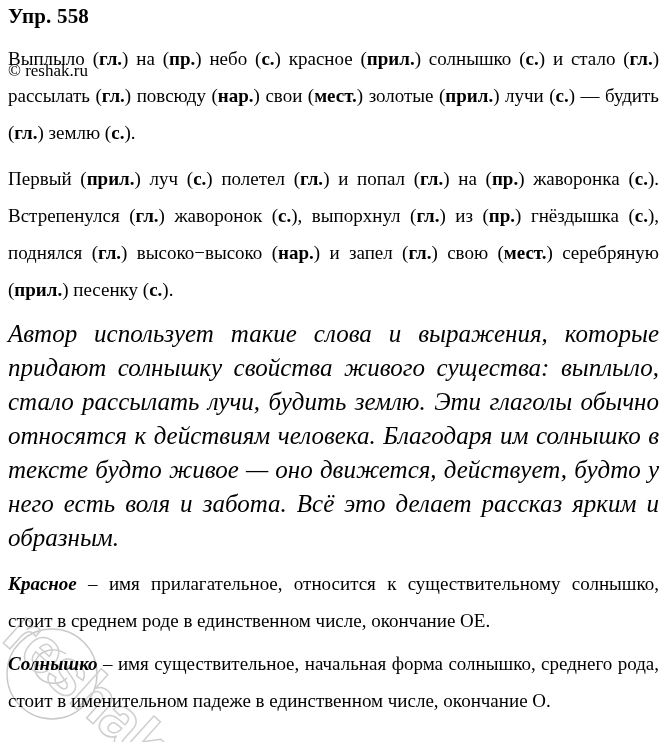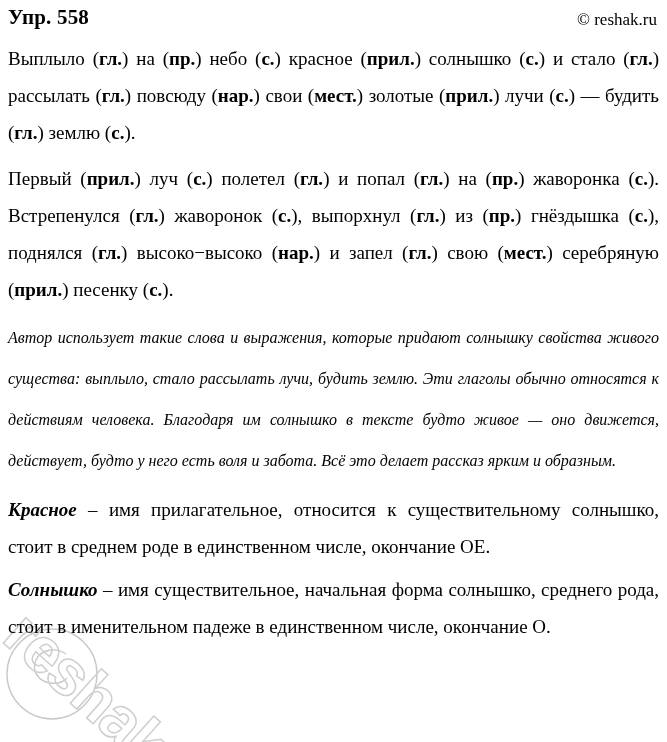--- a/index.html
+++ b/index.html
@@ -19,24 +19,25 @@
   .page {
     position: absolute;
     inset: 0;
     padding: 4px 8px 0 8px;
     box-sizing: border-box;
   }
 
   
   .header {
     display: flex;
-    align-items: flex-end;
+    align-items: flex-start;
     justify-content: space-between;
     height: 26px;
     margin: 0 0 10px 0;
+    flex-direction: column;
   }
   .header-title {
     font-size: 21px;
     font-weight: bold;
     letter-spacing: 0.2px;
     white-space: nowrap;
   }
   .header-credit {
     font-size: 17px;
     font-weight: normal;
@@ -53,22 +54,22 @@
     text-justify: inter-word;
     margin: 0 0 9px 0;
     position: relative;
     z-index: 2;
     hyphens: none;
   }
   .para.tight { margin-bottom: 6px; }
   .para b { font-weight: bold; }
   .para-italic {
     font-style: italic;
-    font-size: 16px;
-    line-height: 41px;
+    font-size: 25px;
+    line-height: 34px;
     text-align: justify;
     text-justify: inter-word;
     margin: 0 0 10px 0;
     position: relative;
     z-index: 2;
   }
   .lead {
     font-weight: bold;
     font-style: italic;
   }

